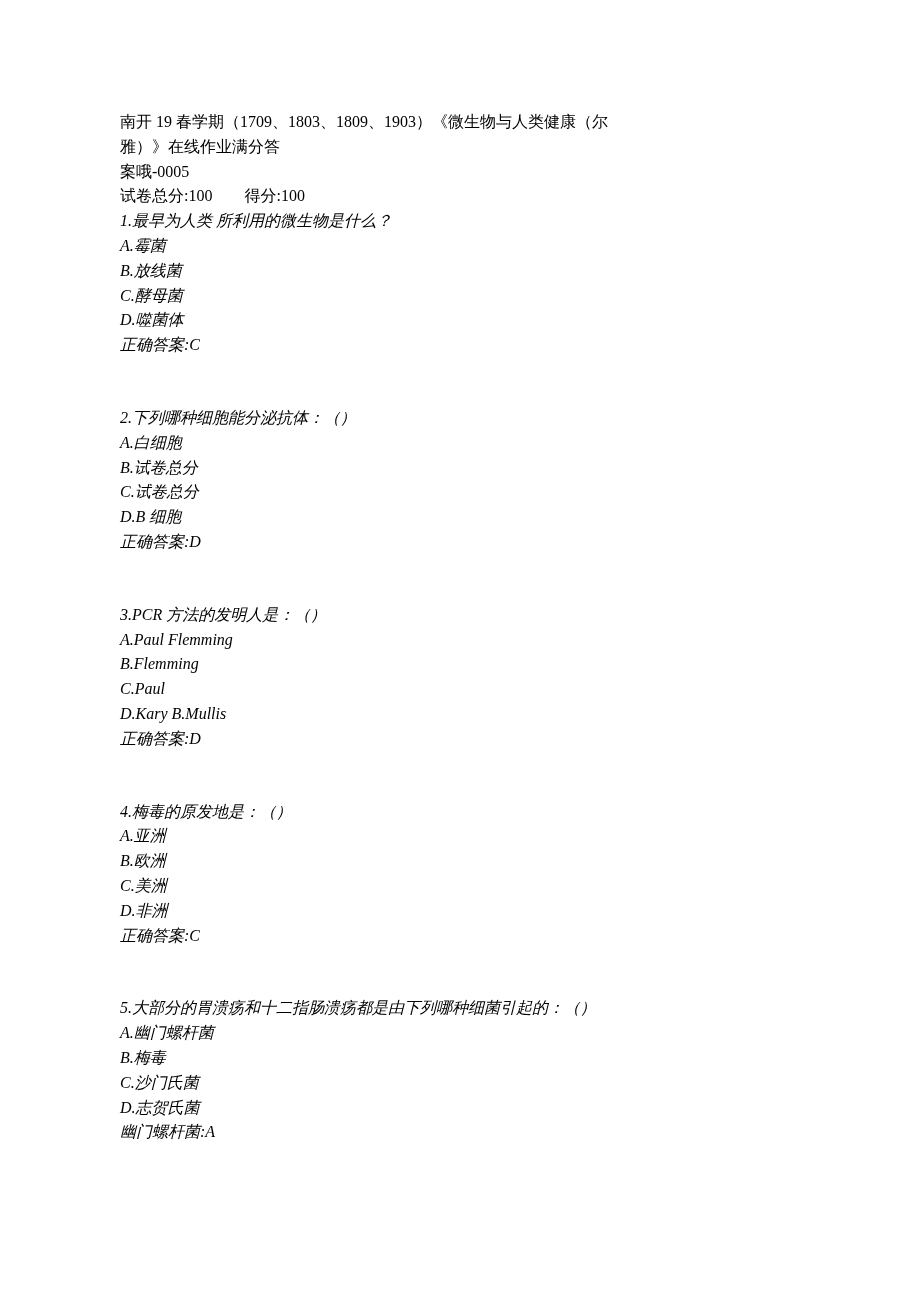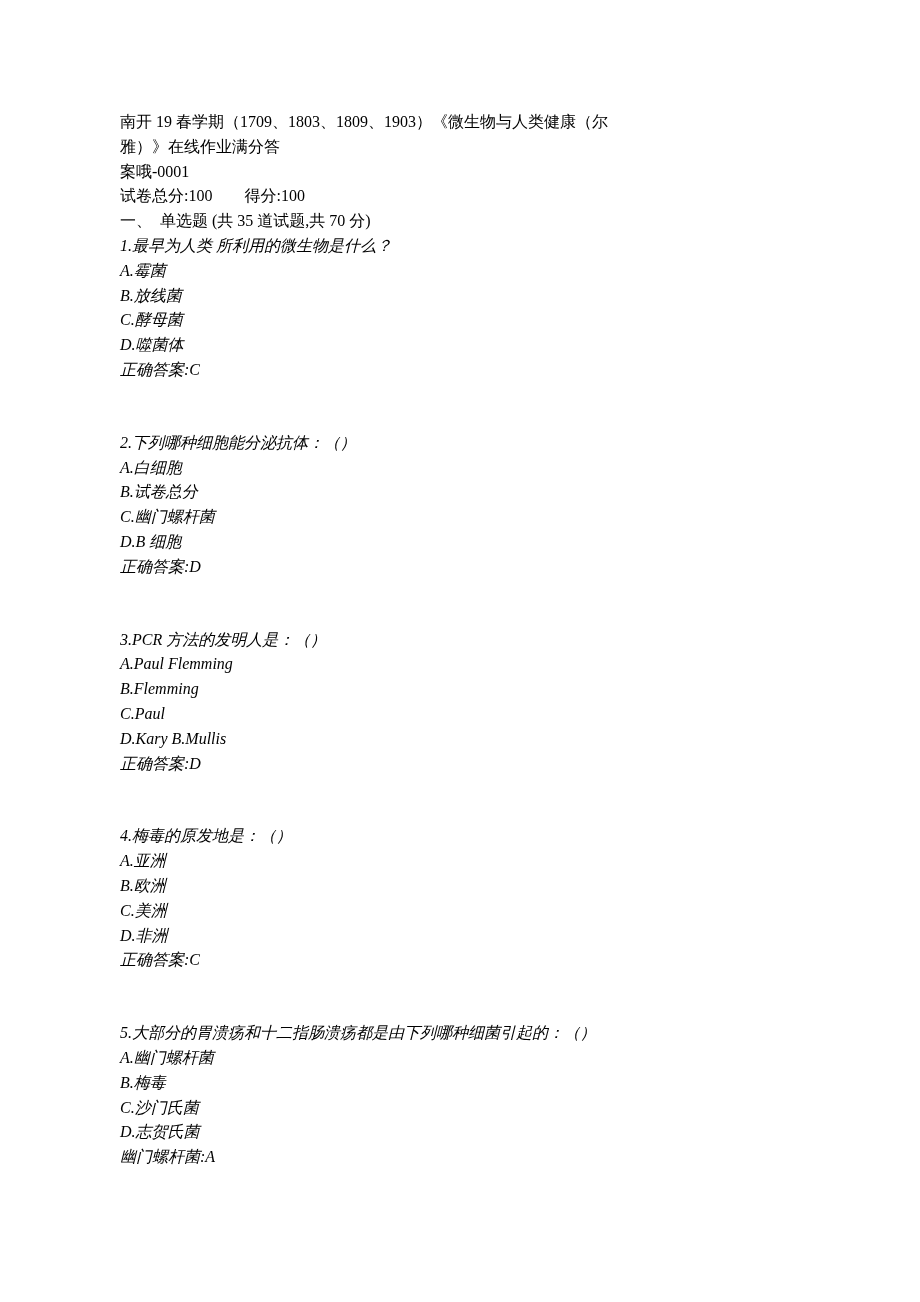--- a/index.html
+++ b/index.html
@@ -24,38 +24,37 @@
     margin-bottom: 48px;
     font-style: italic;
   }
 </style>
 </head>
 <body>
 
 <div class="page">
 
   <div class="line">南开 19 春学期（1709、1803、1809、1903）《微生物与人类健康（尔雅）》在线作业满分答</div>
-  <div class="line">案哦-0001</div>
+  <div class="line">案哦-0005</div>
   <div class="line">试卷总分:100        得分:100</div>
-  <div class="line">一、  单选题 (共 35 道试题,共 70 分)</div>
 
   <div class="question-block">
     <div class="line">1.最早为人类 所利用的微生物是什么？</div>
     <div class="line">A.霉菌</div>
     <div class="line">B.放线菌</div>
     <div class="line">C.酵母菌</div>
     <div class="line">D.噬菌体</div>
     <div class="line">正确答案:C</div>
   </div>
 
   <div class="question-block">
     <div class="line">2.下列哪种细胞能分泌抗体：（）</div>
     <div class="line">A.白细胞</div>
     <div class="line">B.试卷总分</div>
-    <div class="line">C.幽门螺杆菌</div>
+    <div class="line">C.试卷总分</div>
     <div class="line">D.B 细胞</div>
     <div class="line">正确答案:D</div>
   </div>
 
   <div class="question-block">
     <div class="line">3.PCR 方法的发明人是：（）</div>
     <div class="line">A.Paul Flemming</div>
     <div class="line">B.Flemming</div>
     <div class="line">C.Paul</div>
     <div class="line">D.Kary B.Mullis</div>

